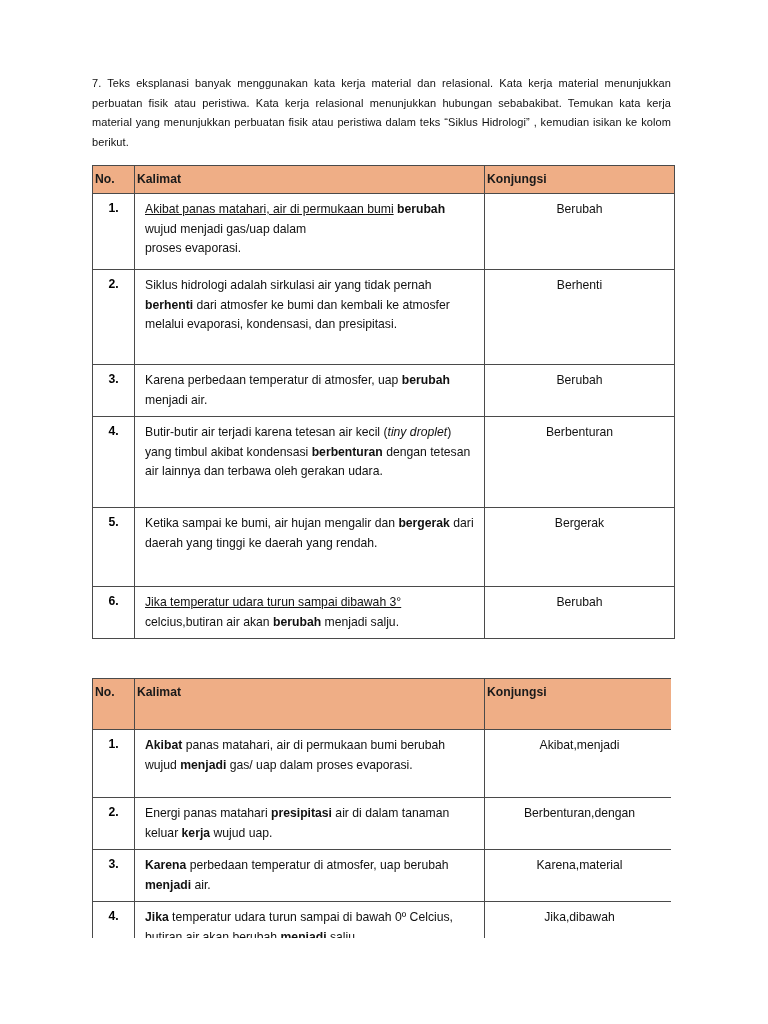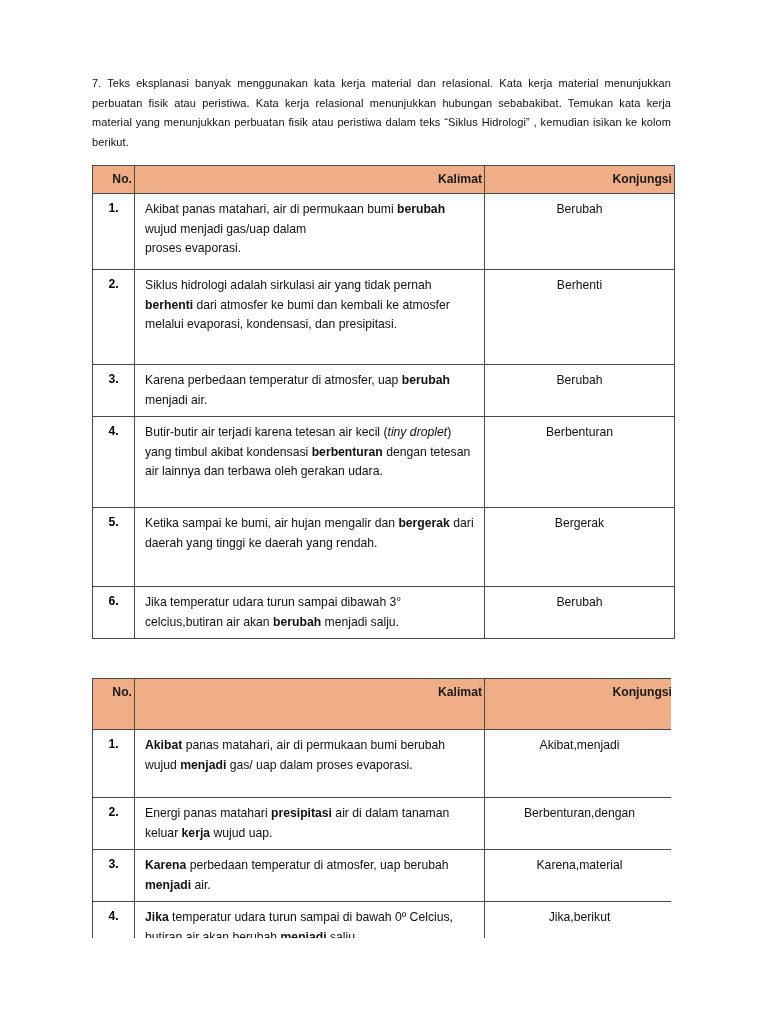--- a/index.html
+++ b/index.html
@@ -46,21 +46,21 @@
   }
   .tbl td, .tbl th {
     border: 1px solid #4a4a4a;
     vertical-align: top;
     padding: 0;
   }
   .tbl th {
     background: #efae86;
     font-size: 12.2px;
     font-weight: bold;
-    text-align: right;
+    text-align: left;
     color: #1a1a1a;
   }
   .th-no    { width: 41px; }
   .th-kal   { width: 349px; }
   .th-konj  { width: 189px; }
 
   .hdr-cell-inner {
     padding: 6px 2px 6px 2px;
   }
   .t1 th .hdr-cell-inner { height: 15px; }
@@ -79,21 +79,21 @@
     color: #111;
   }
   td.c-konj {
     text-align: center;
     font-size: 12.2px;
     line-height: 19.5px;
     padding: 6px 4px 6px 4px;
     color: #111;
   }
   .just { text-align: justify; }
-  .just-all { text-align: justify; text-align-last: justify; }
+  .just-all { text-align: justify; text-align-last: justify; text-decoration: underline; }
   b { font-weight: bold; }
   i { font-style: italic; }
 
   .spacer-a { height: 13px; }
   .spacer-b { height: 25px; }
   .spacer-c { height: 14px; }
 
   
   .clip-wrap { overflow: hidden; }
 </style>
@@ -187,21 +187,21 @@
             <td class="c-konj">Berbenturan,dengan</td>
           </tr>
           <tr style="height:48px">
             <td class="c-no">3.</td>
             <td class="c-kal"><span class="just"><b>Karena</b> perbedaan temperatur di atmosfer, uap berubah <b>menjadi</b> air.</span></td>
             <td class="c-konj">Karena,material</td>
           </tr>
           <tr style="height:48px">
             <td class="c-no">4.</td>
             <td class="c-kal"><span class="just"><b>Jika</b> temperatur udara turun sampai di bawah 0º Celcius, butiran air akan berubah <b>menjadi</b> salju.</span></td>
-            <td class="c-konj">Jika,berikut</td>
+            <td class="c-konj">Jika,dibawah</td>
           </tr>
 
         </tbody>
       </table>
     </div>
 
   </div>
 </div>
 
 </body></html>

